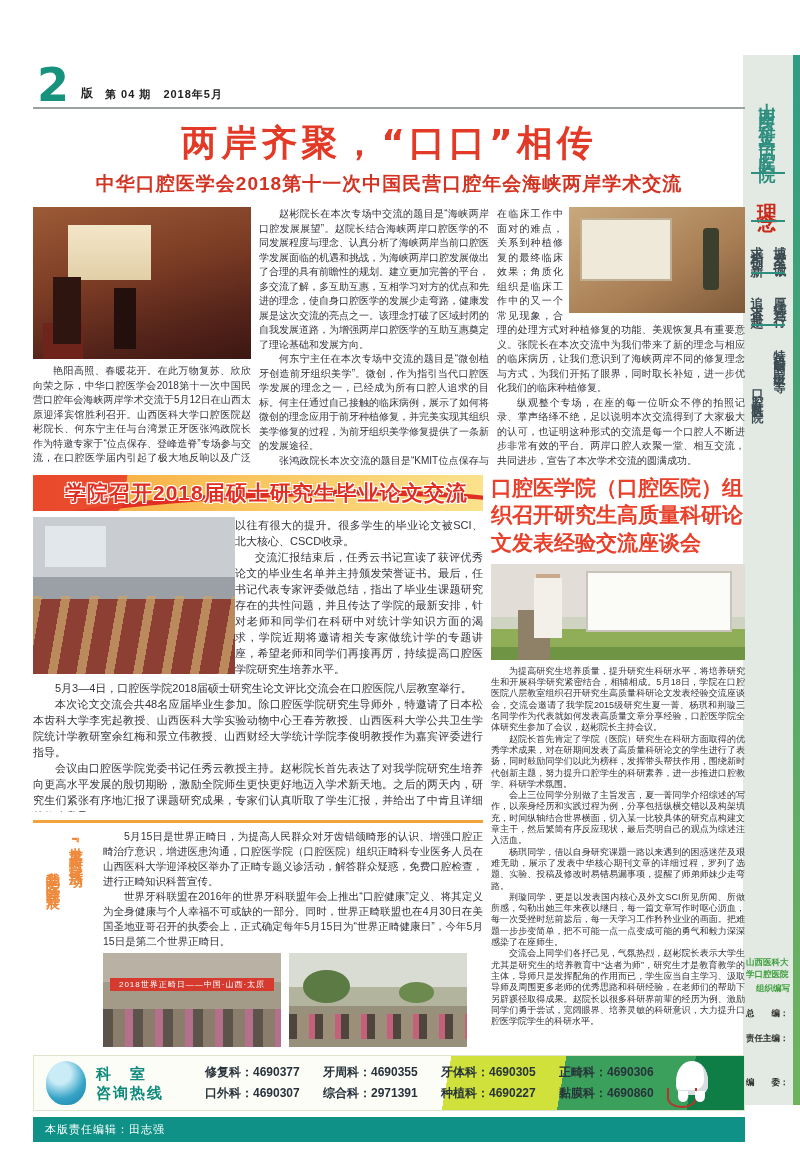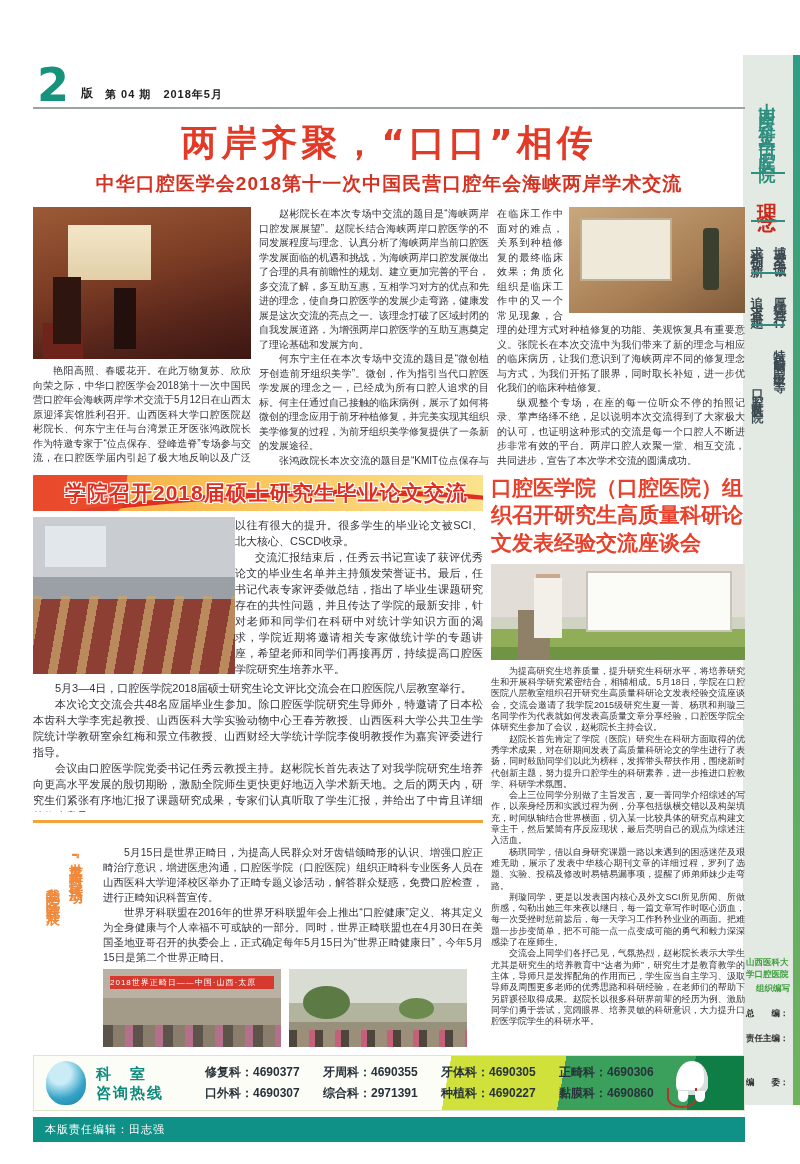--- a/index.html
+++ b/index.html
@@ -62,34 +62,34 @@
                 line-height:36px;padding-left:32px;letter-spacing:1px;
                 text-shadow:-1px -1px 0 #fff,1px -1px 0 #fff,-1px 1px 0 #fff,1px 1px 0 #fff;}
   .a2-top{display:grid;grid-template-columns:202px 1fr;height:157px;overflow:hidden;}
   .photo-c{height:157px;background:linear-gradient(180deg,#c9cdd2 0 38%,#9aa0a6 38% 52%,#8e3f33 52%);}
   .photo-c::before{content:"";position:absolute;left:0;bottom:0;width:100%;height:50%;opacity:.75;
                    background:repeating-linear-gradient(100deg,#caa36a 0 9px,rgba(0,0,0,0) 9px 28px);}
   .photo-c::after{content:"";position:absolute;left:6%;top:6%;width:30%;height:26%;background:#e8edf2;opacity:.8;}
   .a2-side{font-size:11px;line-height:16px;}
   .a2-below{margin-top:6px;height:132px;overflow:hidden;font-size:11px;line-height:16px;}
   .a2-below p.ind{text-indent:22px;}
-  .a4{margin-top:8px;border-top:3px solid #f2a33c;padding-top:22px;display:grid;grid-template-columns:64px 1fr;gap:6px;}
+  .a4{margin-top:8px;border-top:3px solid #f2a33c;padding-top:6px;display:grid;grid-template-columns:64px 1fr;gap:6px;}
   .a4-head{display:flex;flex-direction:row-reverse;justify-content:center;gap:5px;padding-top:4px;}
   .a4-head .v{writing-mode:vertical-rl;text-orientation:upright;color:#ef8a3c;font-weight:900;
               font-size:14px;letter-spacing:3px;font-family:"DejaVu Sans",sans-serif;}
   .a4-head .v2{margin-top:28px;}
   .a4-text{height:118px;overflow:hidden;font-size:10.5px;line-height:15px;}
   .a4-text p.ind{text-indent:21px;}
   .a4-photos{display:flex;gap:8px;margin-top:6px;}
   .photo-d,.photo-e{width:178px;height:96px;}
   .photo-d{background:linear-gradient(180deg,#b9b2a4 0 30%,#a39a88 30% 58%,#7c7464 58%);}
   .photo-d::before{content:"";position:absolute;left:0;bottom:0;width:100%;height:42%;
                    background:repeating-linear-gradient(90deg,#5c544a 0 10px,#8a7d6c 10px 22px,#b4708a 22px 30px);}
-  .banner-strip{position:absolute;top:7px;left:7px;right:7px;z-index:2;background:#d63a2e;color:#fff;
-                font-size:8px;text-align:left;line-height:13px;letter-spacing:1px;}
+  .banner-strip{position:absolute;top:25px;left:7px;right:7px;z-index:2;background:#d63a2e;color:#fff;
+                font-size:8px;text-align:center;line-height:13px;letter-spacing:1px;}
   .photo-e{background:linear-gradient(180deg,#d8dcd2 0 35%,#b3b49e 35% 55%,#97917b 55%);}
   .photo-e::before{content:"";position:absolute;left:8%;top:18%;width:26%;height:34%;border-radius:50%;background:#5c7а44;
                    background:#5c7a44;box-shadow:90px 6px 0 -6px #6d8a4e;}
   .photo-e::after{content:"";position:absolute;left:0;bottom:10%;width:100%;height:26%;
                   background:repeating-linear-gradient(90deg,#4e463c 0 8px,#9c8f7a 8px 20px,#c5607a 20px 26px);}
   .a3-head{margin:0 0 7px;color:#e8402a;font-size:21px;line-height:1.3;font-weight:900;
            font-family:"DejaVu Sans",sans-serif;}
   .photo-f{height:96px;margin-bottom:6px;background:linear-gradient(180deg,#e2ddd6 0 55%,#cfd3c2 55% 68%,#8fae57 68% 86%,#6f9544 86%);}
   .photo-f::before{content:"";position:absolute;right:5%;top:7%;width:56%;height:60%;background:#fbfbf8;border:2px solid #c9c4ba;}
   .photo-f::after{content:"";position:absolute;left:17%;top:15%;width:11%;height:62%;background:#f2f0e8;

